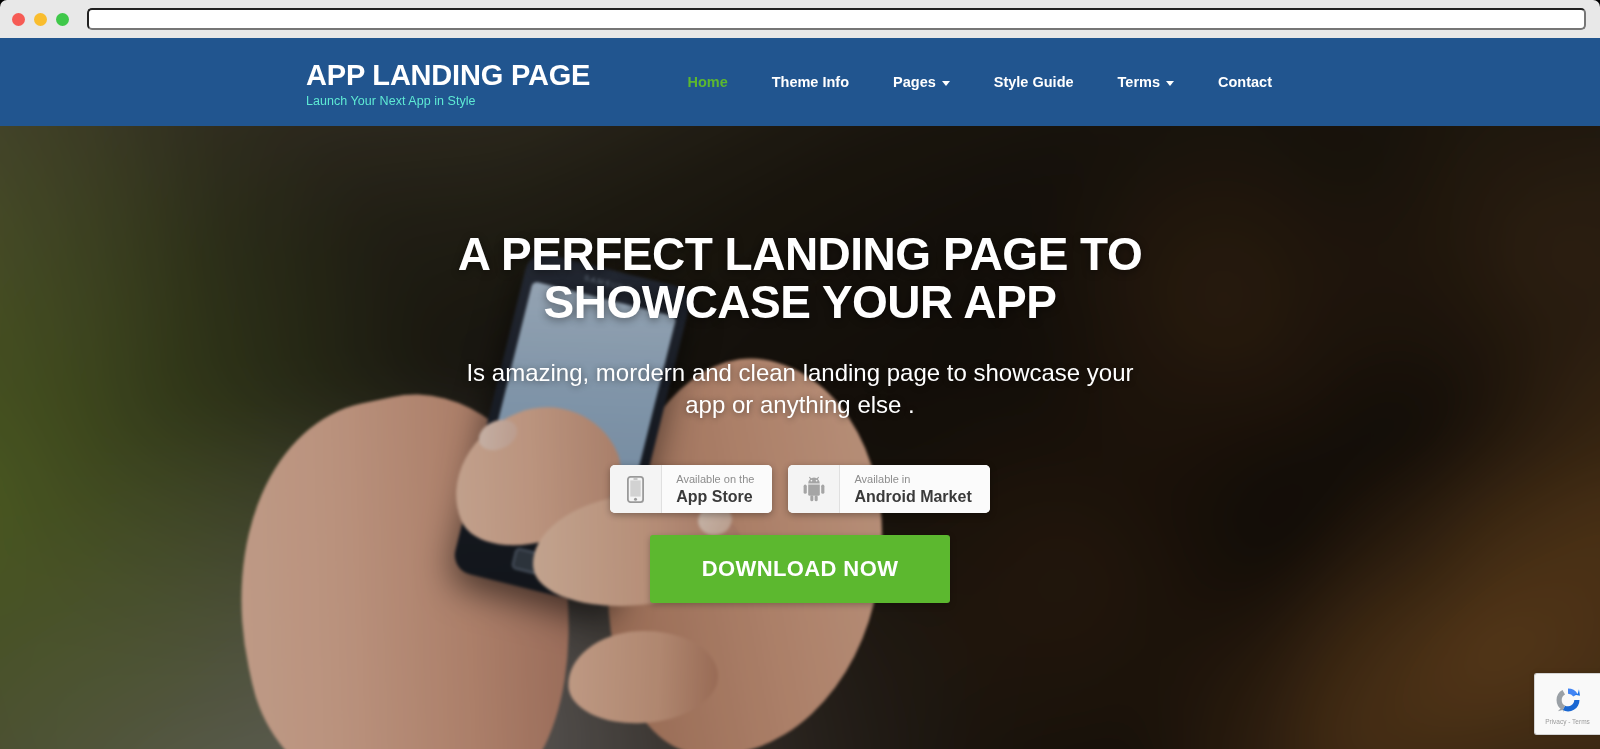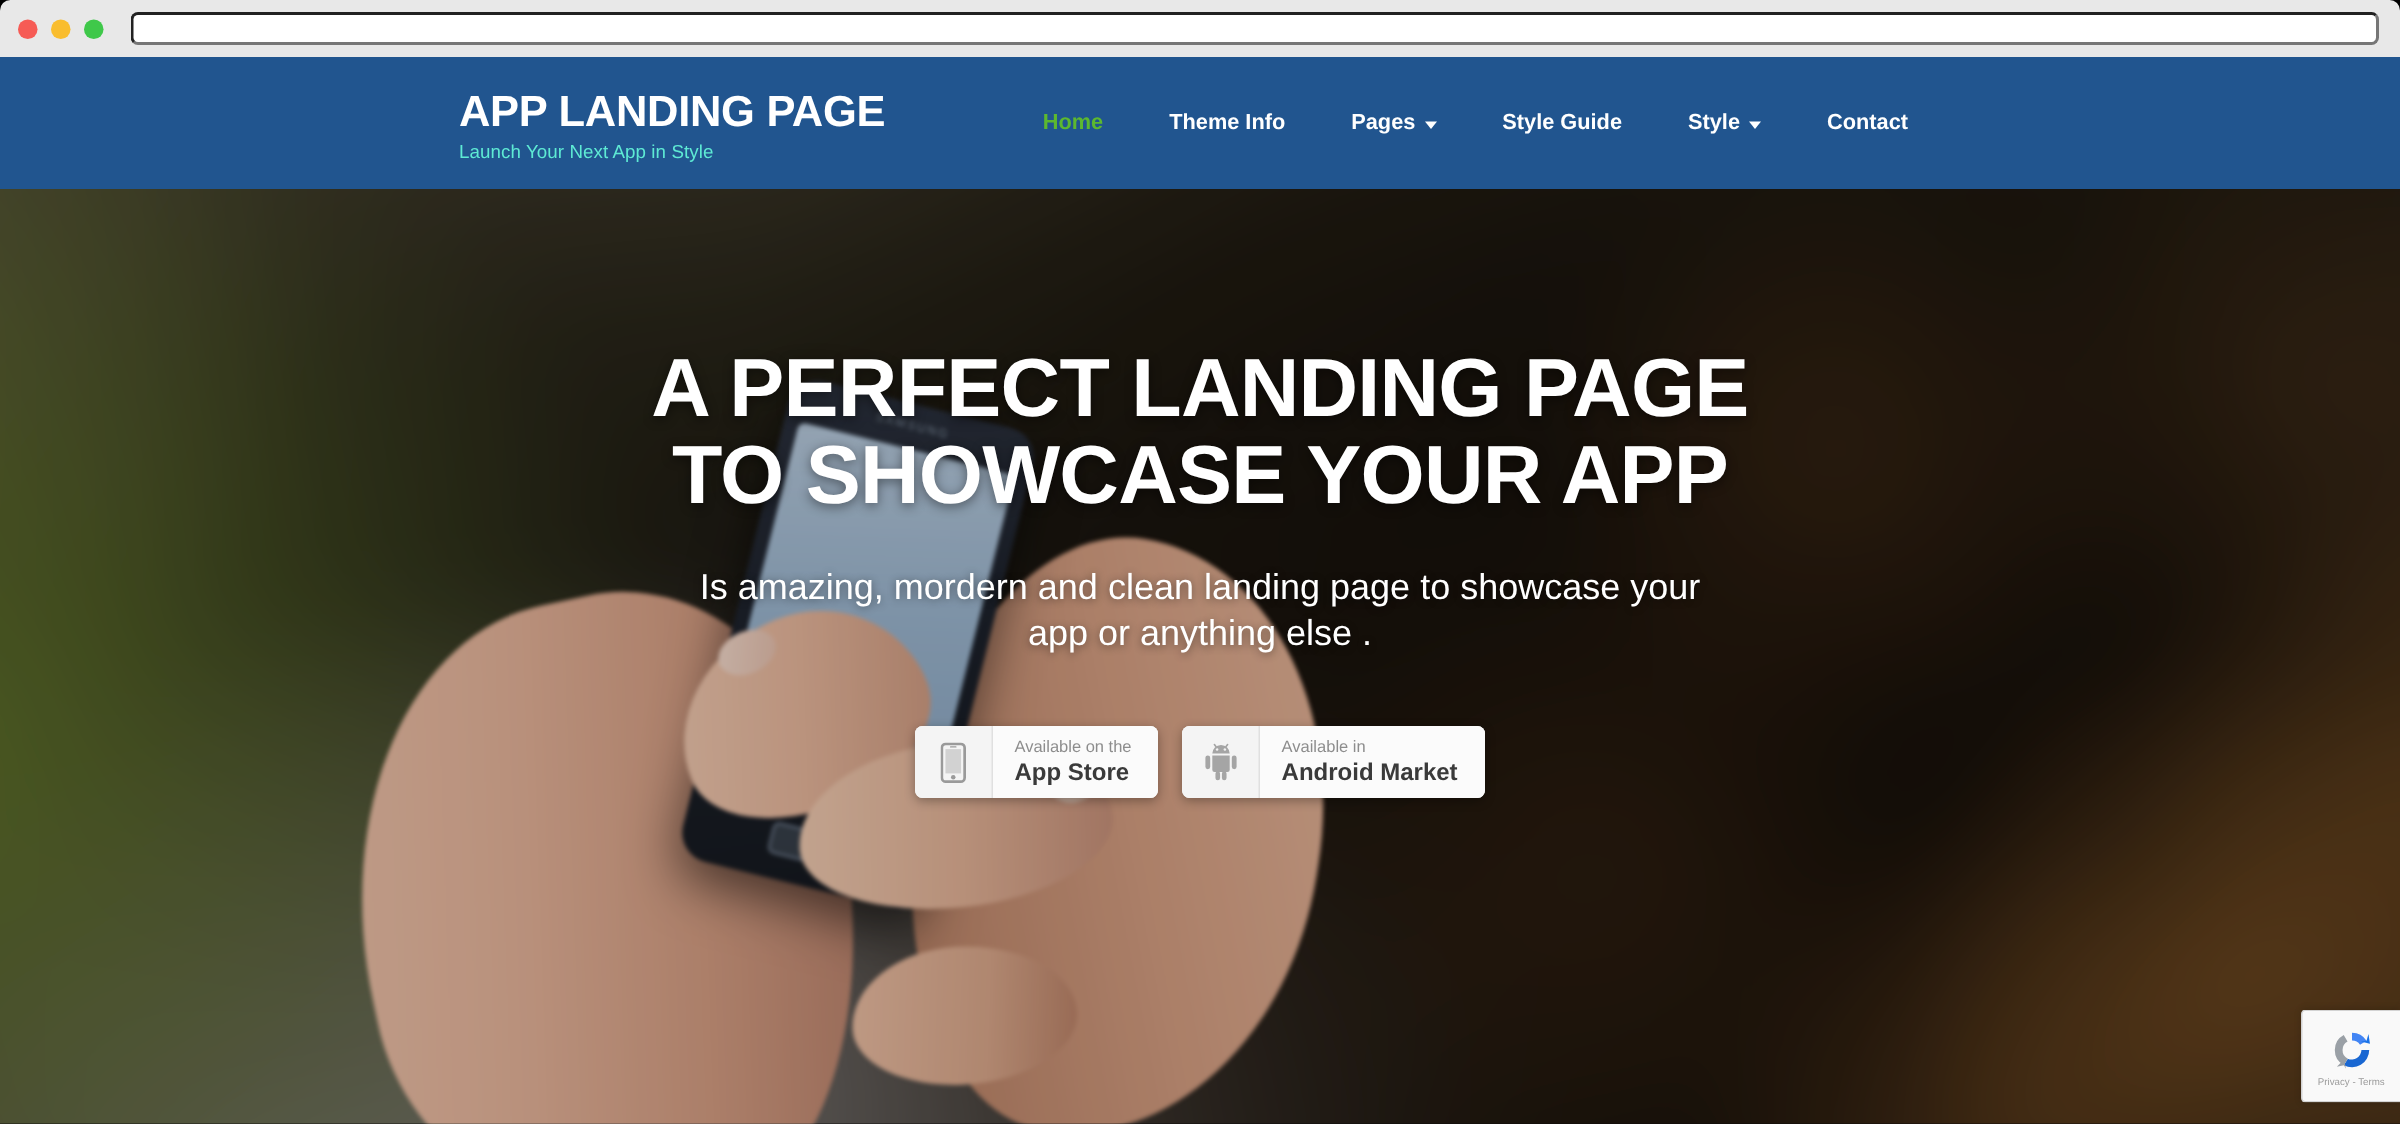--- a/index.html
+++ b/index.html
@@ -208,21 +208,21 @@
   
   .hero-content{
     position:absolute; inset:0;
     display:flex; flex-direction:column; align-items:center;
     padding-top:104px;
     text-align:center;
     z-index:10;
   }
   .hero-title{
     color:#ffffff;
-    font-size:55px; font-weight:bold;
+    font-size:46px; font-weight:bold;
     line-height:1.05;
     letter-spacing:-0.5px;
     max-width:760px;
     text-shadow:0 2px 8px rgba(0,0,0,0.45);
   }
   .hero-subtitle{
     margin-top:30px;
     color:#ffffff;
     font-size:24px; font-weight:normal;
     line-height:1.33;
@@ -320,21 +320,21 @@
           <span>Theme Info</span>
         </a>
         <a class="nav-item">
           <span>Pages</span>
           <span class="nav-caret"></span>
         </a>
         <a class="nav-item">
           <span>Style Guide</span>
         </a>
         <a class="nav-item">
-          <span>Style</span>
+          <span>Terms</span>
           <span class="nav-caret"></span>
         </a>
         <a class="nav-item">
           <span>Contact</span>
         </a>
       </nav>
 
     </div>
   </header>
 
@@ -398,20 +398,21 @@
             </svg>
           </span>
           <span class="badge-text">
             <span class="badge-small">Available in</span>
             <span class="badge-big">Android Market</span>
           </span>
         </a>
 
       </div>
 
+      <button class="download-btn">DOWNLOAD NOW</button>
 
     </div>
 
     <div class="recaptcha">
       <svg class="recaptcha-logo" viewBox="0 0 40 40">
         <path d="M20 6.5 a13.5 13.5 0 0 1 11.4 6.3 l-5.1 3.0 A7.6 7.6 0 0 0 20 12.6 Z" fill="#4285f4"></path>
         <path d="M31.4 12.8 l1.5 -5.4 l1.2 7.6 l-7.2 -1.6 Z" fill="#1a73e8"></path>
         <path d="M33.5 20 a13.5 13.5 0 0 1 -19.9 11.9 l3.1 -5.1 A7.6 7.6 0 0 0 27.4 20 Z" fill="#1967d2"></path>
         <path d="M6.5 20 a13.5 13.5 0 0 1 7.0 -11.8 l3.0 5.2 A7.6 7.6 0 0 0 12.6 20 Z" fill="#9aa0a6"></path>
         <path d="M13.6 31.9 l-5.5 1.2 l5.4 -5.4 l1.9 7.0 Z" fill="#9aa0a6"></path>

